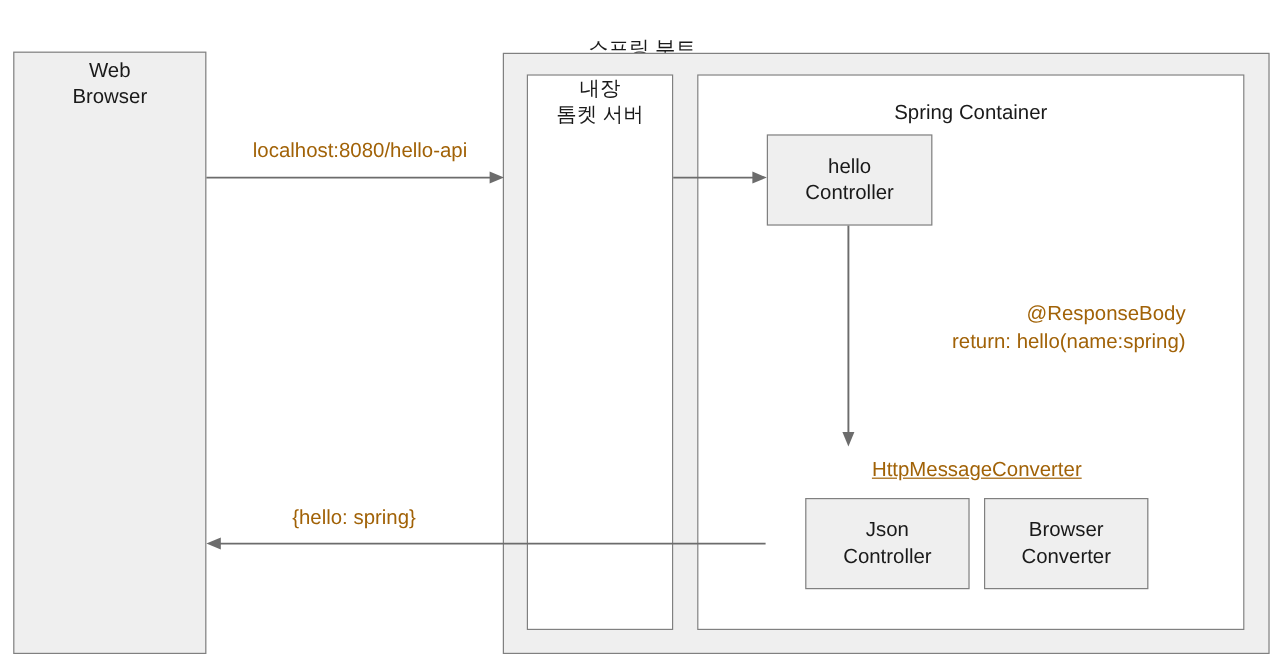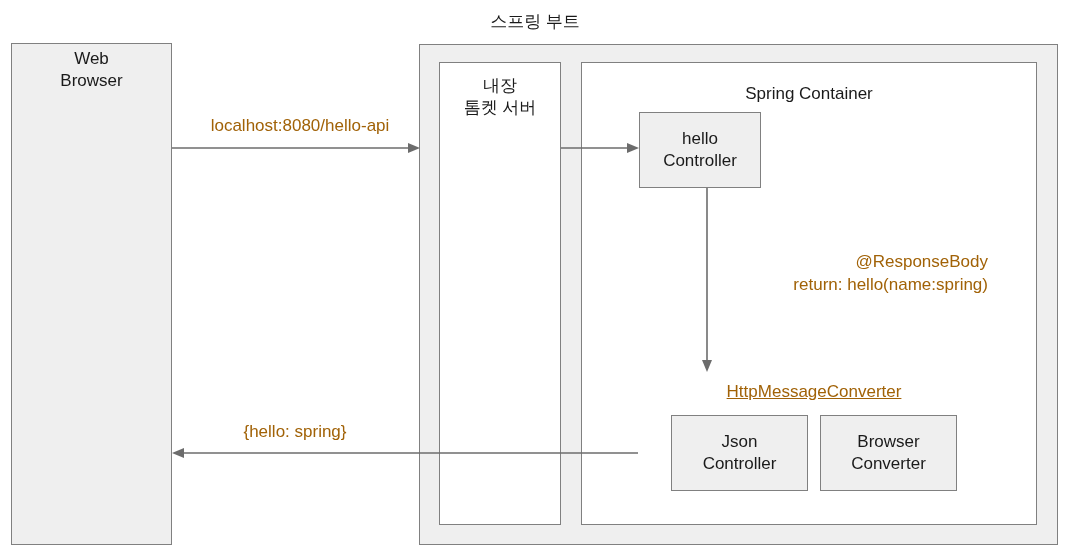--- a/index.html
+++ b/index.html
@@ -66,39 +66,39 @@
   }
   .arrow-head {
     fill: #6c6c6c;
   }
 </style>
 </head>
 <body>
 
 <div id="canvas">
 
-  <div class="title" style="top:10px;">스프링 부트</div>
+  <div class="title" style="top:29px;">스프링 부트</div>
 
   <div class="box" style="left:11px; top:43px; width:161px; height:502px; align-items:flex-start; padding-top:4px;">
     <span>Web
 Browser</span>
   </div>
 
   <div class="box" style="left:419px; top:44px; width:639px; height:501px;"></div>
 
-  <div class="box plain" style="left:439px; top:62px; width:122px; height:463px; align-items:flex-start; padding-top:12px;">
+  <div class="box plain" style="left:439px; top:62px; width:122px; height:463px; align-items:flex-start; ">
     <span>내장
 톰켓 서버</span>
   </div>
 
   <div class="box plain" style="left:581px; top:62px; width:456px; height:463px; align-items:flex-start; padding-top:20px;text-align:right;">
     <span>Spring Container</span>
   </div>
 
-  <div class="box" style="left:639px; top:112px; width:122px; height:76px;">
+  <div class="box" style="left:639px; top:112px; width:138px; height:76px;">
     <span>hello
 Controller</span>
   </div>
 
   <div class="label" style="left:664px; top:381px; width:300px;text-decoration:underline;">HttpMessageConverter</div>
 
   <div class="box" style="left:671px; top:415px; width:137px; height:76px;">
     <span>Json
 Controller</span>
   </div>

